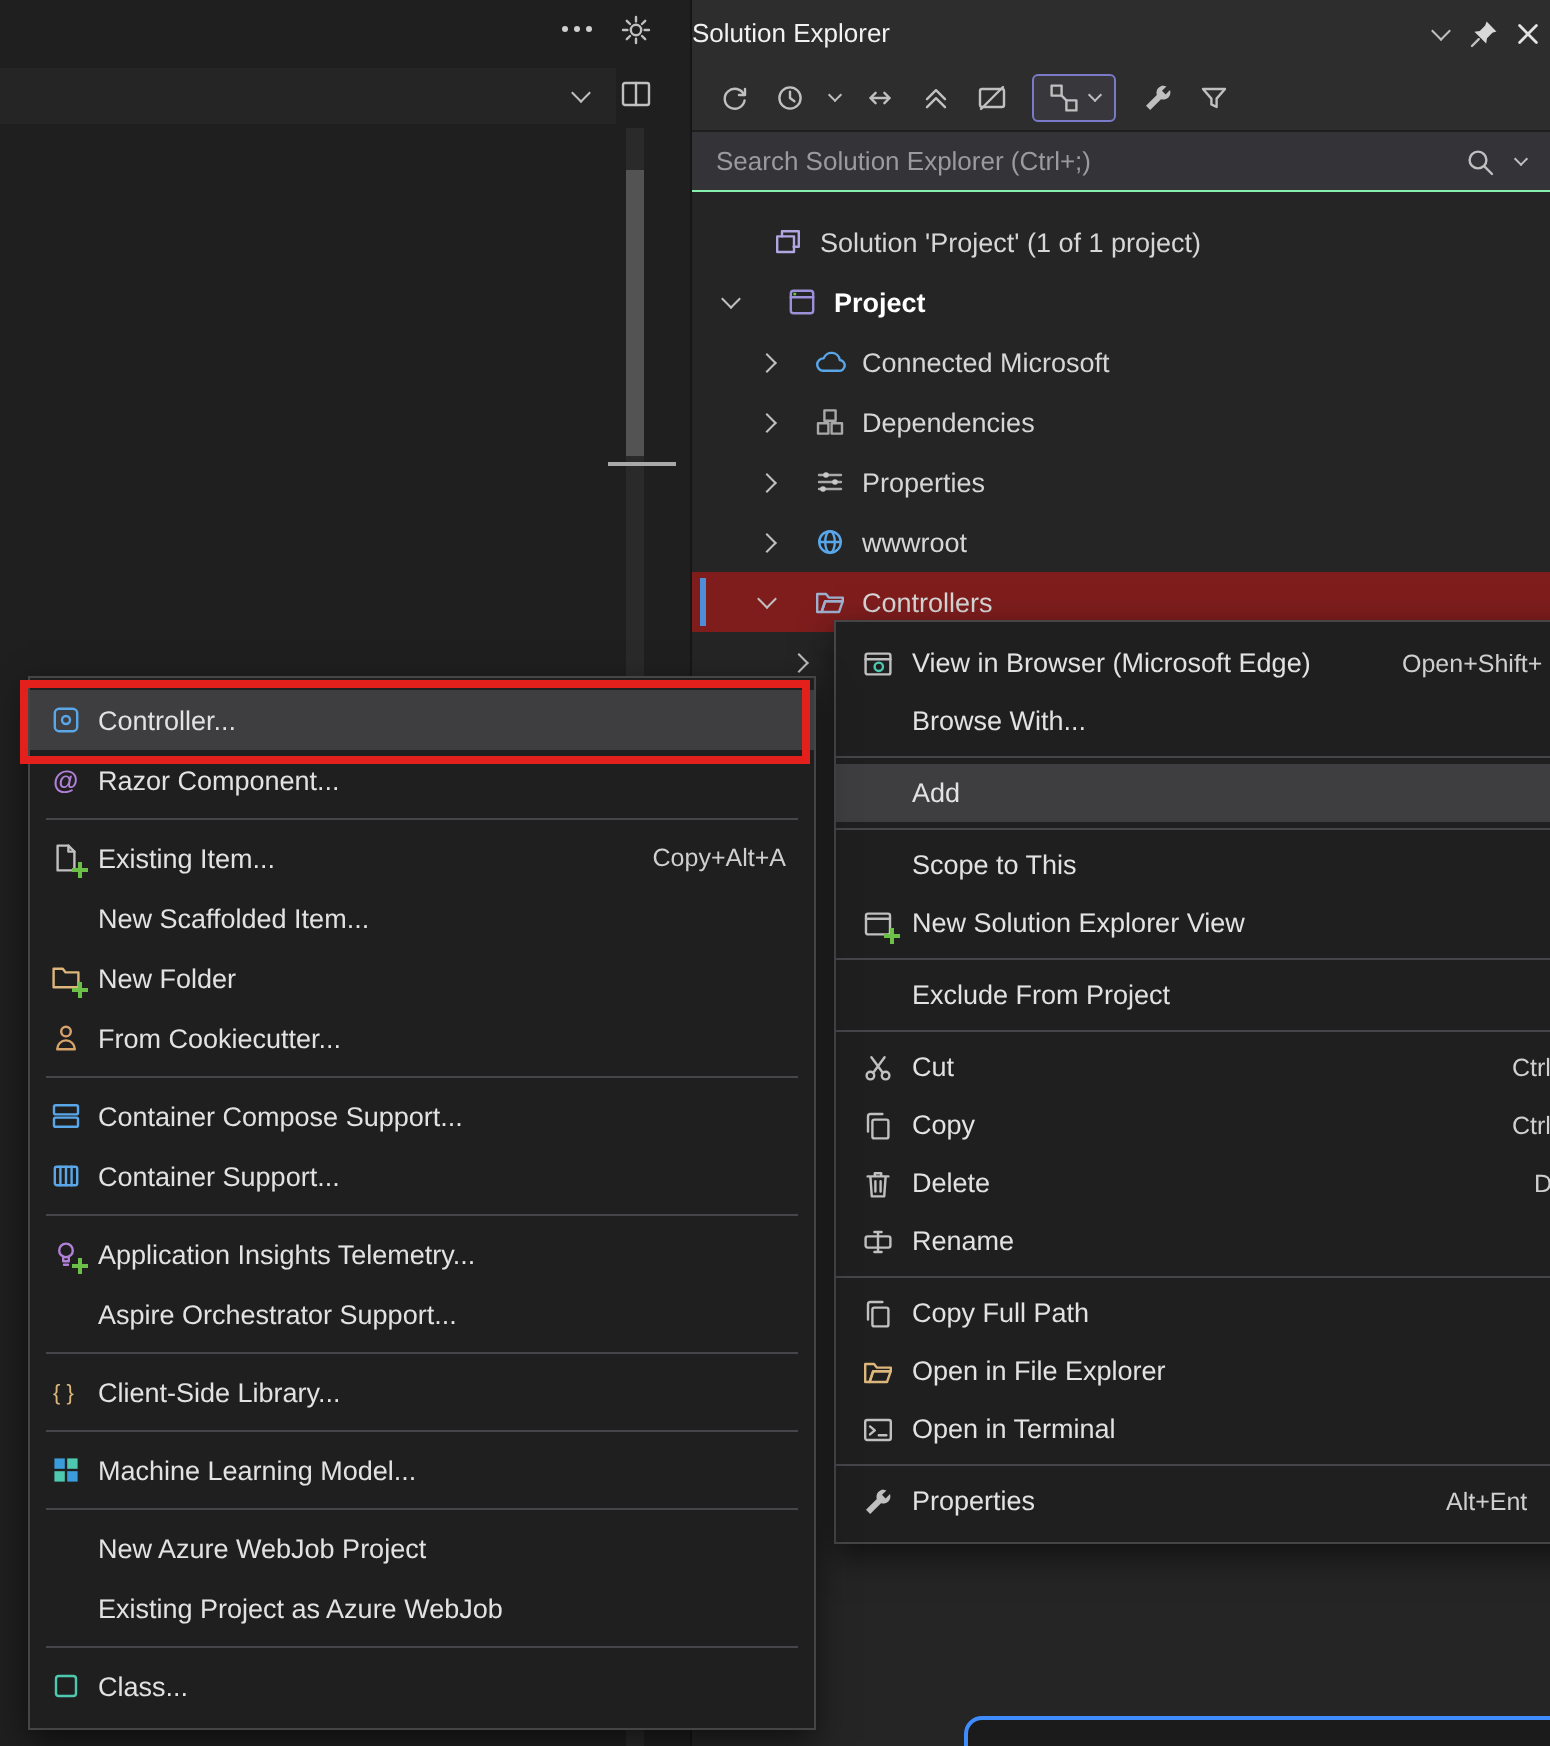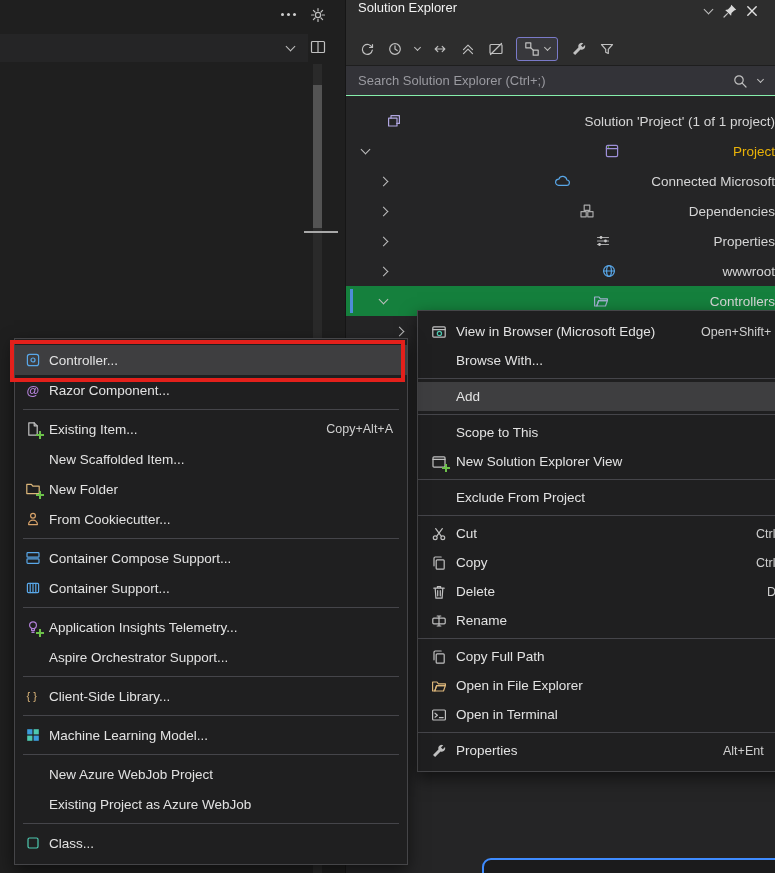--- a/index.html
+++ b/index.html
@@ -25,37 +25,37 @@
   .dots { width:18px; height:4px; position:relative; }
   .dots::before { content:""; position:absolute; left:0; top:1px; width:3px; height:3px; border-radius:50%;
                   background:#cfcfcf; box-shadow:6px 0 0 #cfcfcf, 12px 0 0 #cfcfcf; }
   #tab-strip { position:absolute; left:0; top:34px; width:308px; height:28px; background:#252526; display:flex; align-items:center; justify-content:flex-end; padding-right:14px; }
   #v-scroll-track { position:absolute; left:313px; top:64px; width:9px; height:809px; background:#2a2a2a; }
   #v-scroll-thumb { position:absolute; left:313px; top:85px; width:9px; height:143px; background:#535353; }
   #scroll-mark { position:absolute; left:304px; top:231px; width:34px; height:2px; background:#a8a8a8; }
 
   
   #panel { position:absolute; left:345px; top:0; width:430px; height:873px; background:#252526; z-index:1; border-left:1px solid #161616; }
-  .p-header { height:33px; display:flex; background:#2d2d2d; padding:0 12px; }
+  .p-header { height:33px; display:flex; align-items:center; background:#2d2d2d; padding:0 0; }
   .p-title { font-size:13px; color:#f2f2f2; margin-right:auto; white-space:nowrap; }
   .hbtn { display:flex; align-items:center; justify-content:center; width:22px; height:22px; }
   .p-toolbar { height:33px; display:flex; align-items:center; background:#2d2d2d; padding:0 8px; gap:3px; border-bottom:1px solid #1e1e1e; }
   .tbtn { display:flex; align-items:center; justify-content:center; width:25px; height:25px; border-radius:3px; }
   .tbtn.narrow { width:14px; }
   .tb-drop { display:flex; align-items:center; gap:5px; padding:3px 7px; border:1px solid #7a7ac9; background:#38383c; border-radius:3px; margin:0 5px; }
   .p-search { height:30px; display:flex; align-items:center; background:#333338; padding:0 12px; gap:10px; border-bottom:1px solid #86efac; }
   .p-search input { flex:1; background:transparent; border:none; outline:none; color:#bbb; font-size:13px; font-family:inherit; }
   .p-search input::placeholder { color:#9a9aa0; opacity:1; }
   .p-tree { padding-top:10px; }
-  .trow { height:30px; display:flex; align-items:center; font-size:13.5px; color:#d6d6d6; position:relative;justify-content:space-between; }
+  .trow { height:30px; display:flex; align-items:center; font-size:13.5px; color:#d6d6d6; position:relative; }
   .trow .lbl { margin-left:8px; white-space:nowrap; }
   .trow .sp { display:inline-block; flex:none; }
-  .trow.selected { background:#15803d; }
+  .trow.selected { background:#7f1d1d; }
   .selbar { position:absolute; left:4px; top:3px; bottom:3px; width:3px; background:#4f8cd9; }
-  .b { font-weight:normal; color:#eab308; }
+  .b { font-weight:bold; color:#ffffff; }
 
   
   .menu { position:absolute; background:#1f1f20; border:1px solid #454548; box-shadow:0 6px 16px rgba(0,0,0,.55); padding:6px 0; }
   #ctx-menu { left:417px; top:310px; width:400px; z-index:10; }
   #add-menu { left:14px; top:338px; width:394px; z-index:12; }
   .mrow { display:flex; align-items:center; gap:9px; padding:0 14px 0 13px; position:relative; color:#e2e2e2; font-size:13.5px; }
   #add-menu .mrow { padding-left:10px; gap:8px; height:30px; }
   #ctx-menu .mrow { height:29px; }
   .mrow .lbl { white-space:nowrap; }
   .mrow.hl { background:#3e3e40; }

